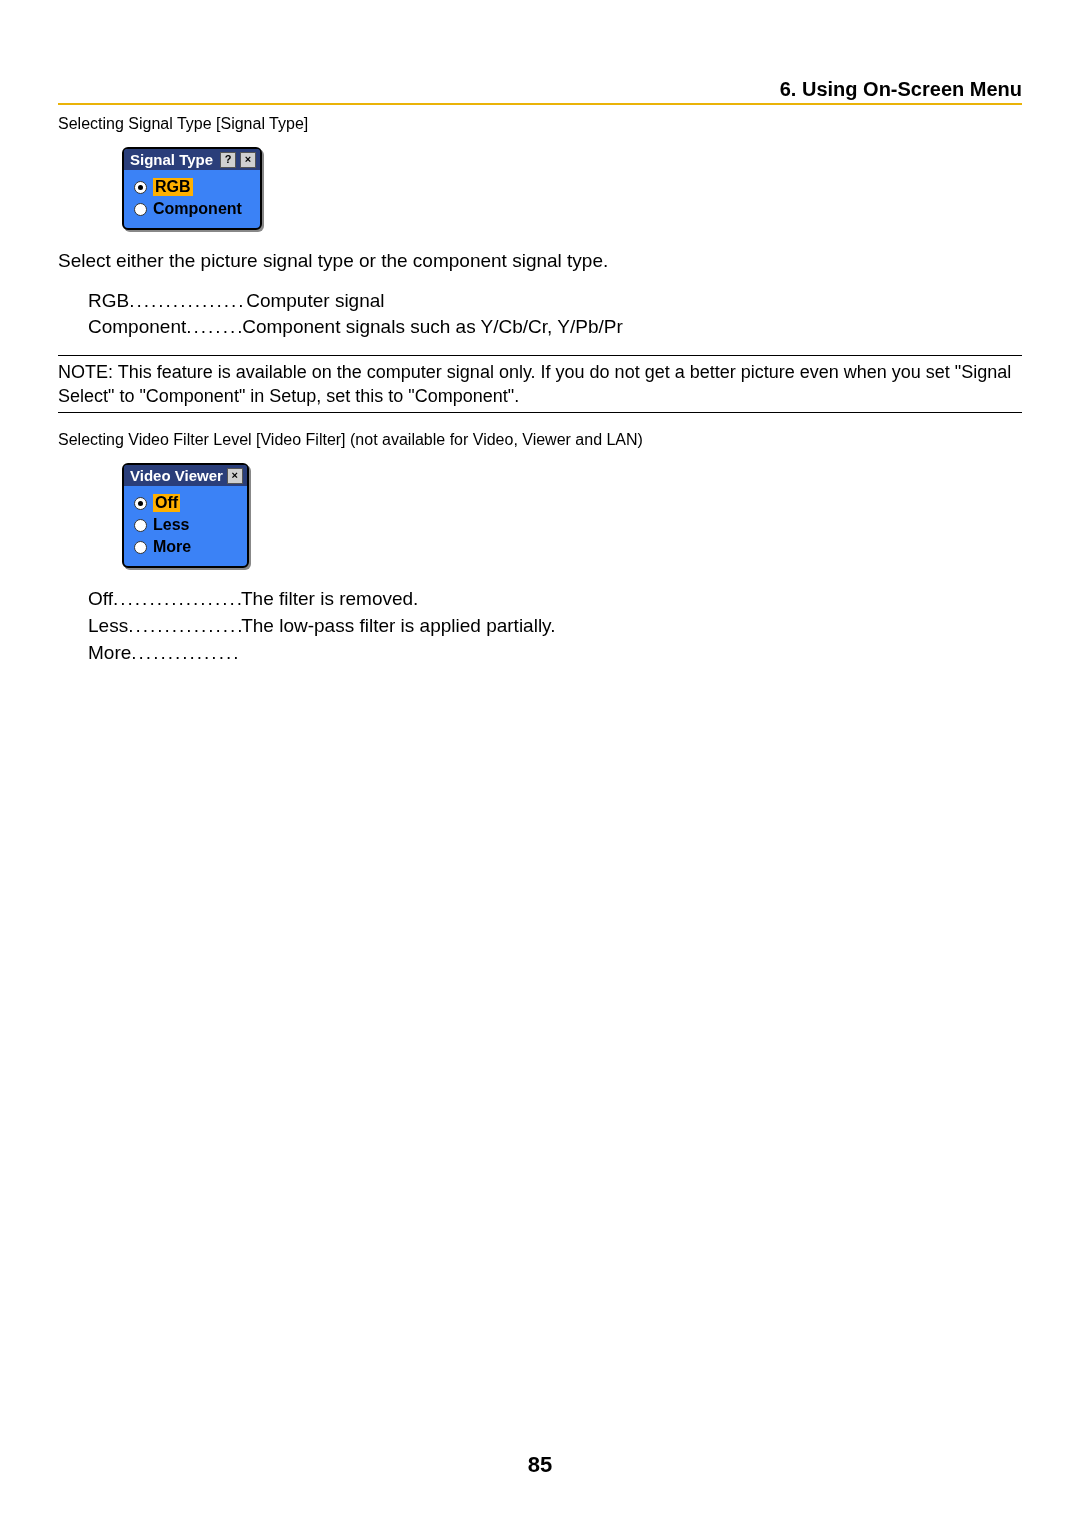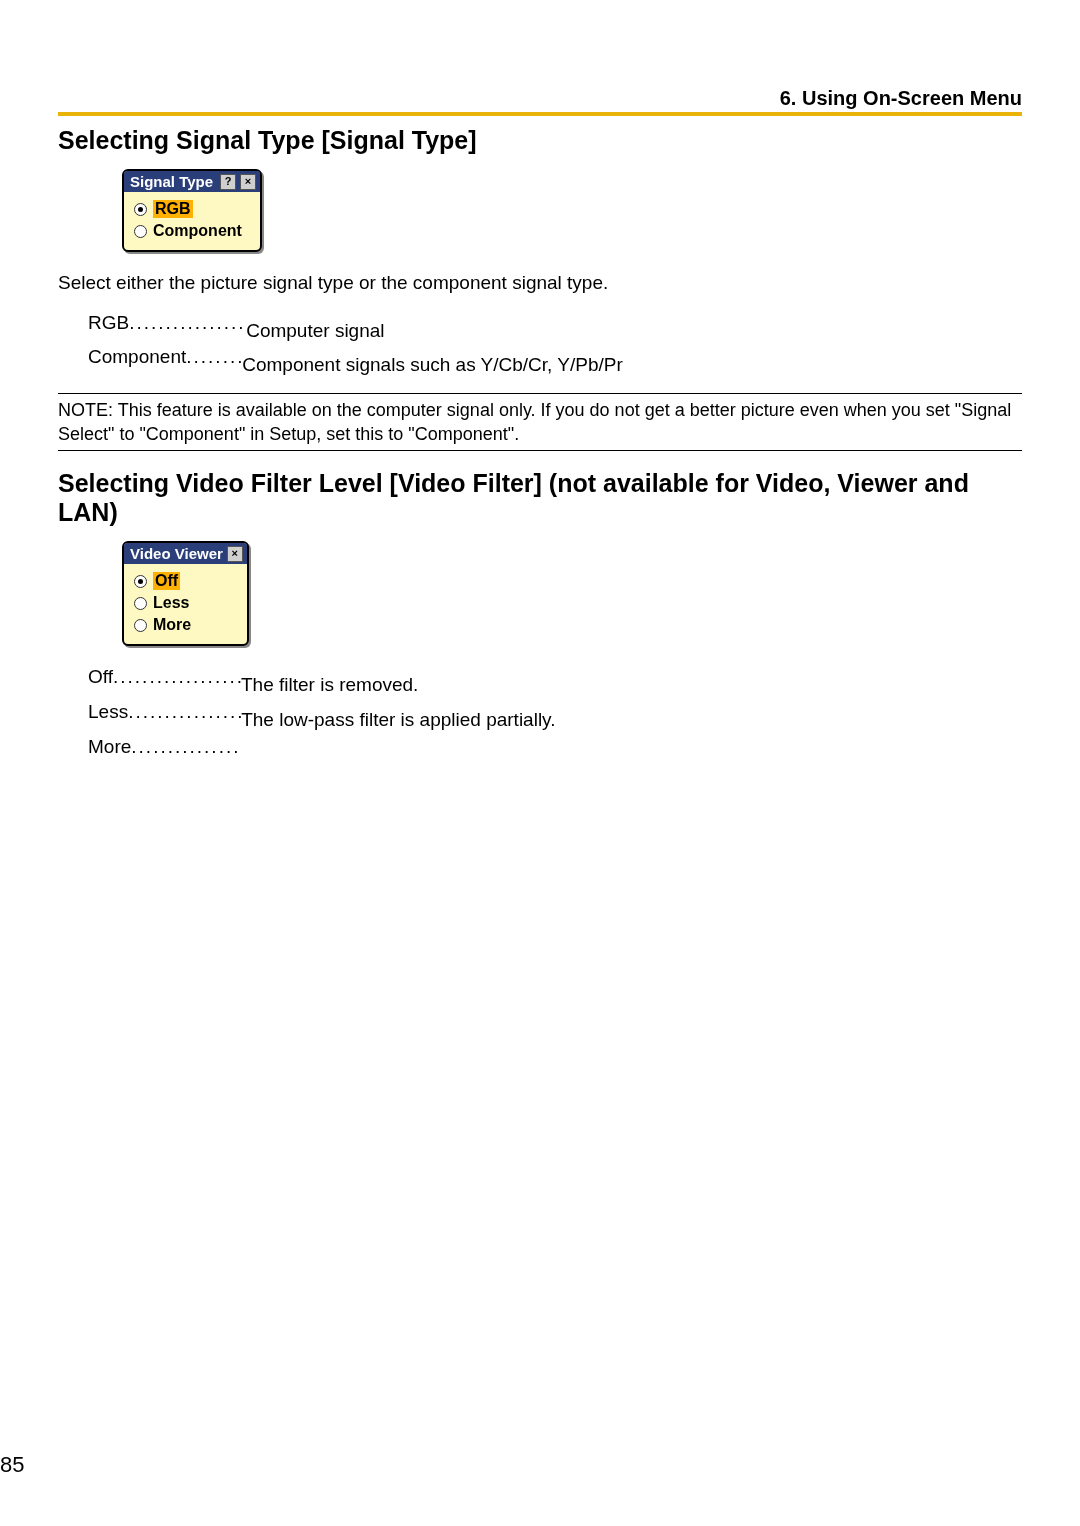--- a/index.html
+++ b/index.html
@@ -12,39 +12,38 @@
     height: 1526px;
     position: relative;
   }
   .page {
     padding: 78px 58px 0 58px;
   }
   .chapter-header {
     text-align: right;
     font-weight: bold;
     font-size: 20px;
-    border-bottom: 4px solid #eab308;
+    border-bottom: 2px solid #eab308;
     padding-bottom: 2px;
     margin-bottom: 10px;
-    margin-top: 9px;
   }
   .section-heading {
-    font-weight: bold;
-    font-size: 25px;
+    font-weight: normal;
+    font-size: 16px;
     margin: 6px 0 14px 0;
   }
   .dialog-wrap {
     margin-left: 64px;
     margin-bottom: 18px;
   }
   .dialog {
     display: inline-block;
     border: 2px solid #000;
     border-radius: 6px;
-    background: #fef9c3;
+    background: #3b82f6;
     box-shadow: 2px 2px 0 #888;
     min-width: 136px;
   }
   .dialog-titlebar {
     background: #2a3e7a;
     color: #fff;
     font-weight: bold;
     font-size: 15px;
     padding: 2px 4px 2px 6px;
     border-top-left-radius: 3px;
@@ -126,36 +125,36 @@
     content: "..................................................................................................";
     letter-spacing: 2px;
     display: block;
     white-space: nowrap;
   }
   .dots-w-117 { width: 117px; }
   .dots-w-56  { width: 56px;  }
   .dots-w-128 { width: 128px; }
   .dots-w-113 { width: 113px; }
   .dots-w-111 { width: 111px; }
-  .def-desc { white-space: nowrap; margin-top: 8px; }
+  .def-desc { white-space: nowrap; }
   .note-block {
     border-top: 1px solid #000;
     border-bottom: 1px solid #000;
     font-size: 18px;
     line-height: 1.35;
     padding: 4px 0;
     margin: 0 0 18px 0;
   }
   .page-number {
     position: absolute;
     bottom: 48px;
     left: 0;
     width: 100%;
-    text-align: left;
-    font-weight: normal;
+    text-align: center;
+    font-weight: bold;
     font-size: 22px;
   }
 </style>
 </head>
 <body>
 
 <div class="page">
   <div class="chapter-header">6. Using On-Screen Menu</div>
 
   <div class="section-heading">Selecting Signal Type [Signal Type]</div>

